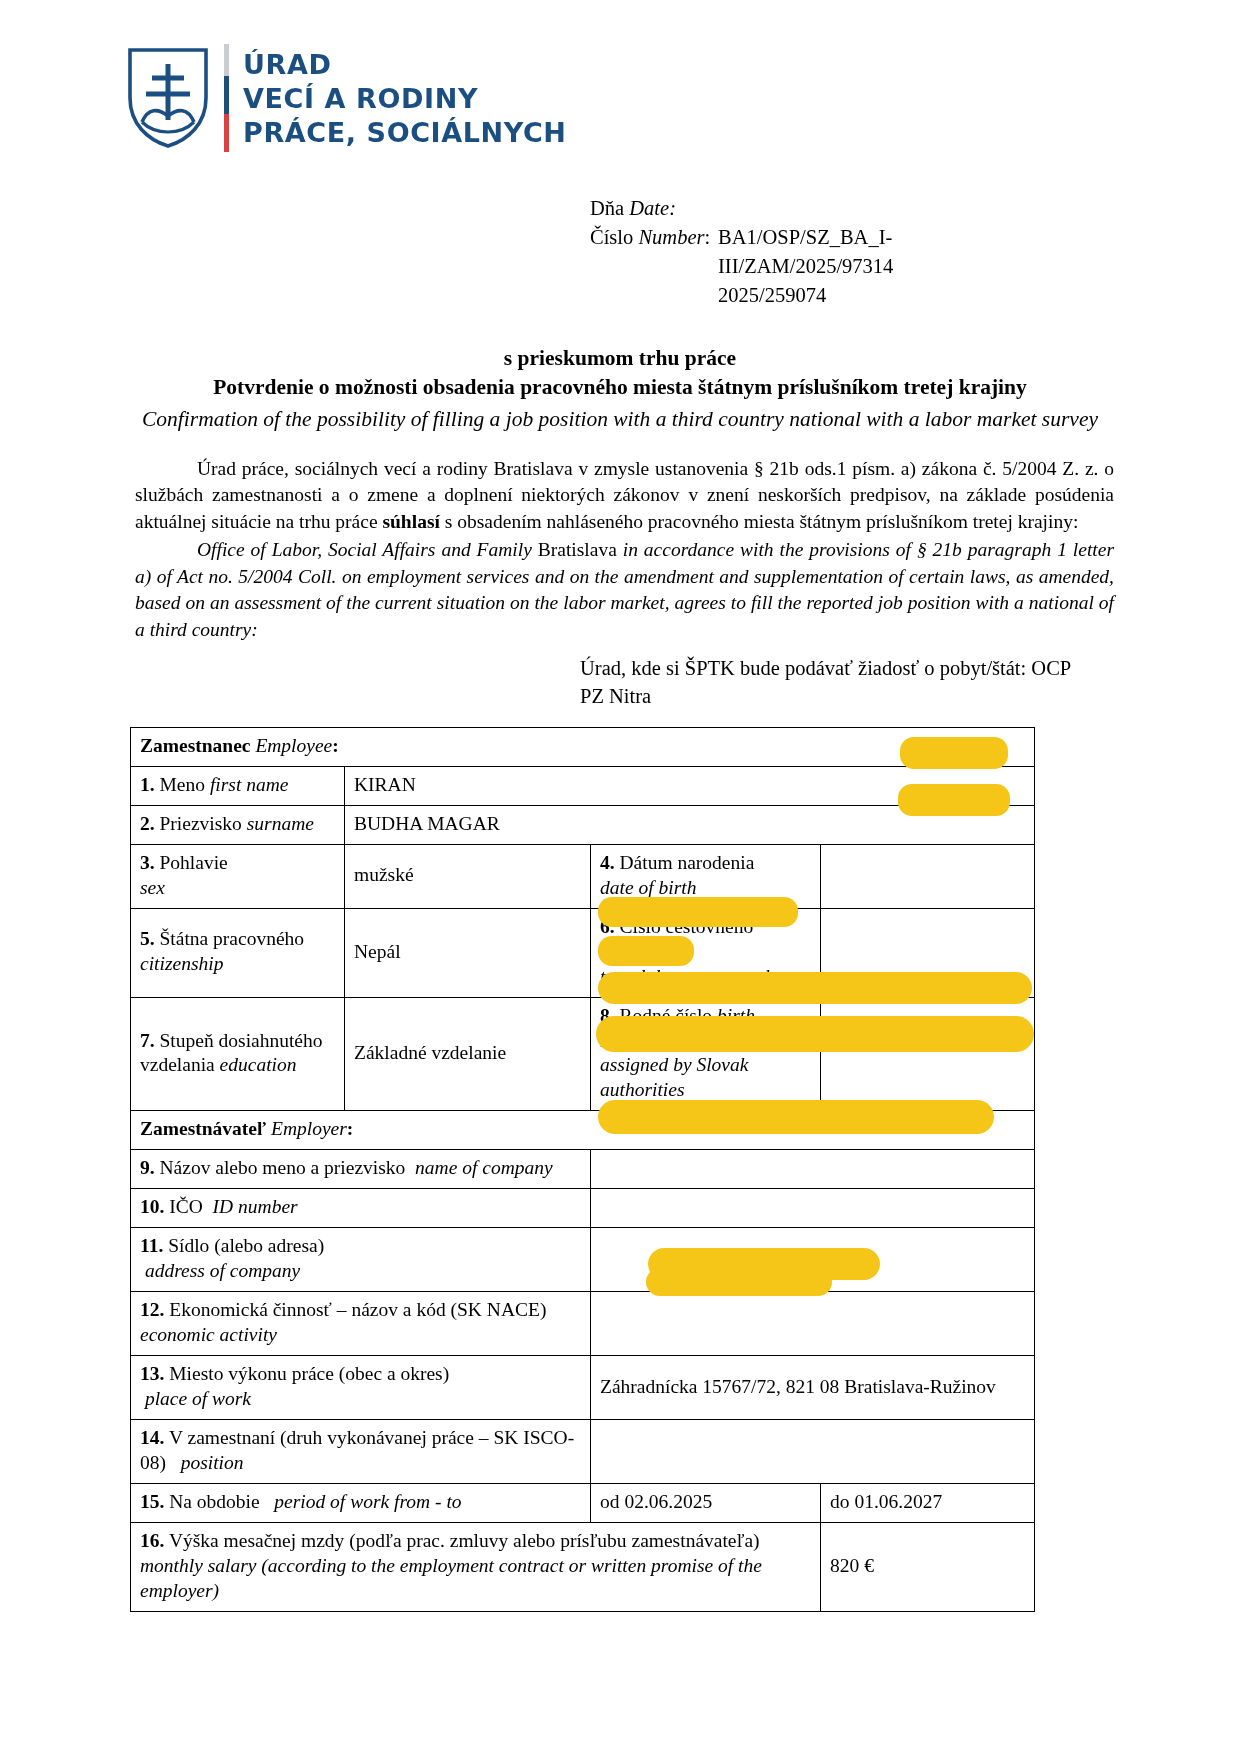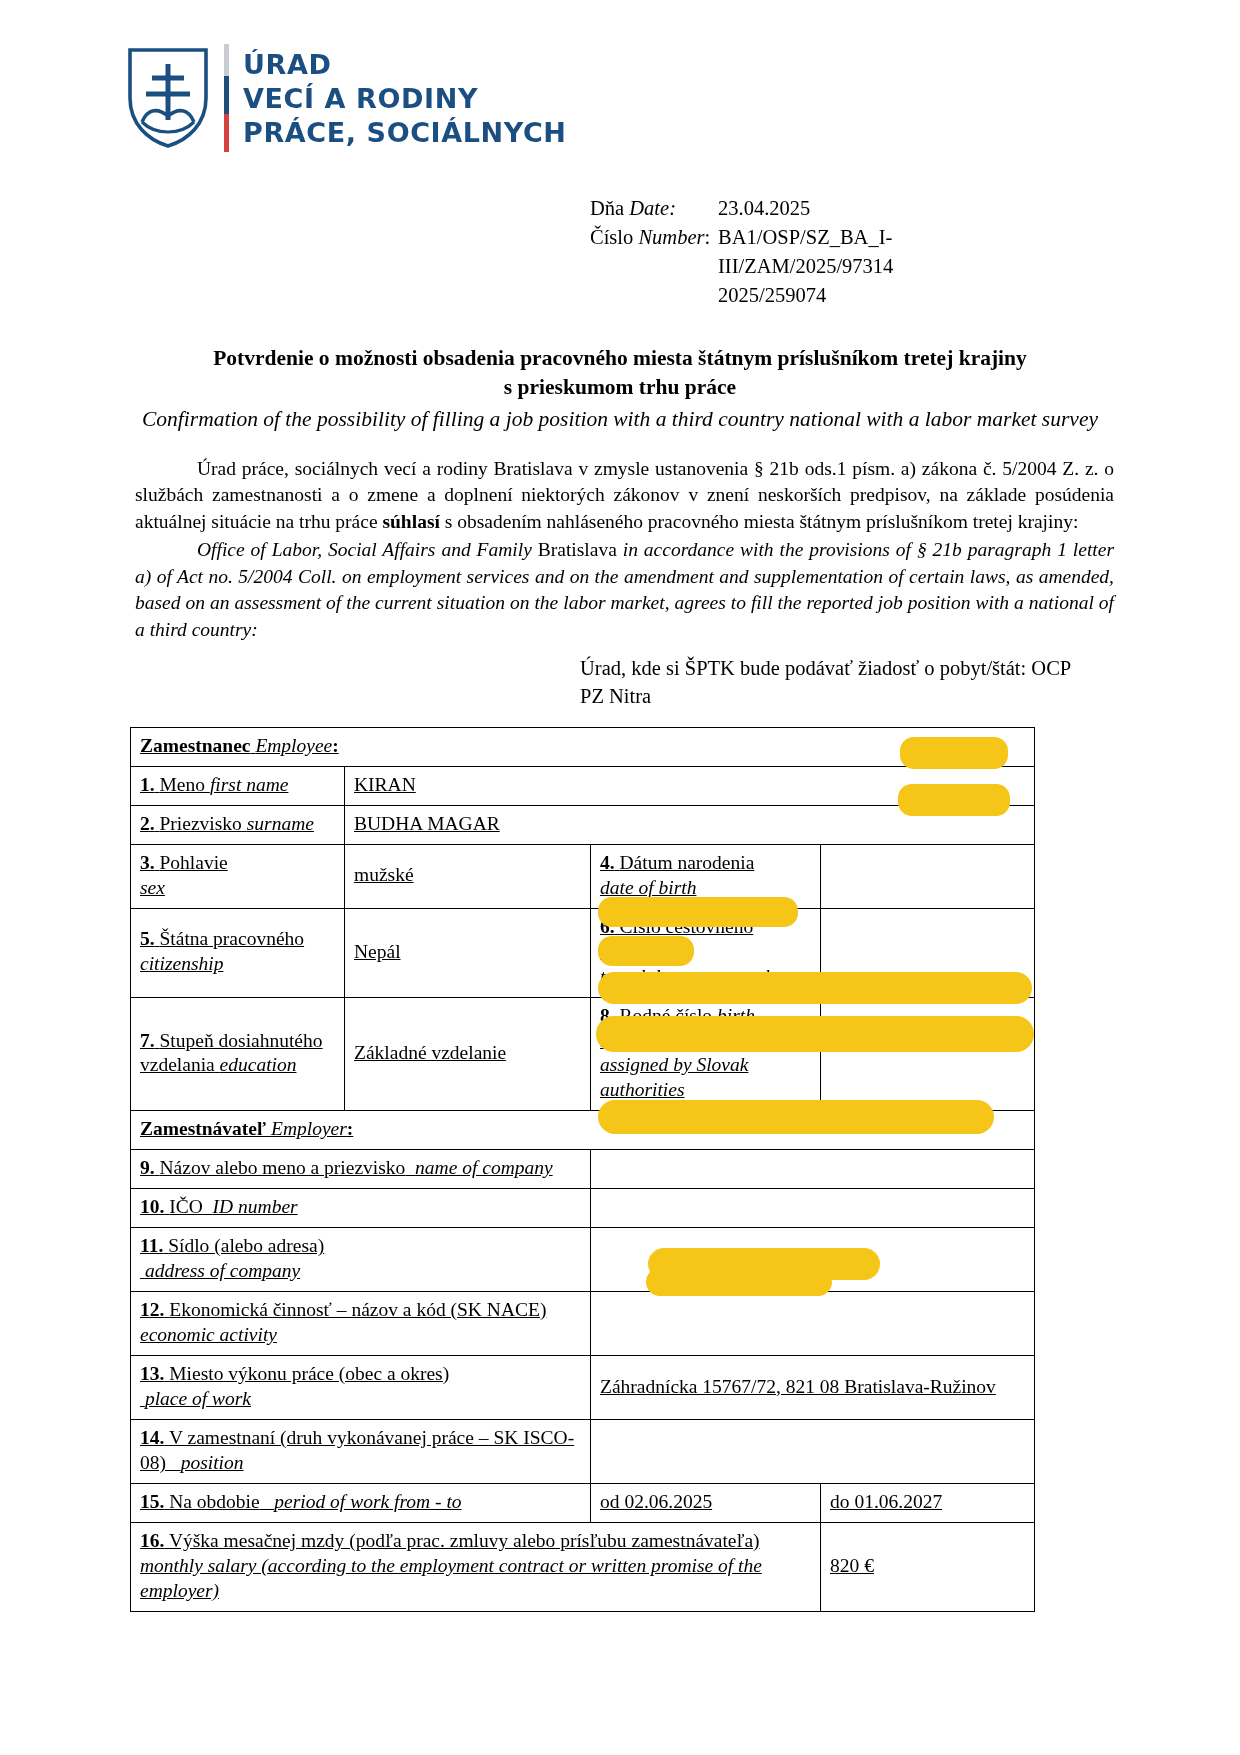--- a/index.html
+++ b/index.html
@@ -123,21 +123,20 @@
     line-height: 1.36;
   }
 
   
   table.form {
     margin: 16px 16px 0 130px;
     width: 904px;
     border-collapse: collapse;
     table-layout: fixed;
     font-size: 19.5px;
-    text-decoration: underline;
   }
   table.form td {
     border: 1.2px solid #000;
     padding: 6px 9px 7px 9px;
     vertical-align: middle;
     line-height: 1.28;
   }
   td.sect {
     font-size: 19.5px;
     padding: 7px 9px;
@@ -177,33 +176,32 @@
       <div>ÚRAD</div>
       <div>VECÍ A RODINY</div>
       <div>PRÁCE, SOCIÁLNYCH</div>
     </div>
 
   </div>
 
   <div class="meta">
     <div class="meta-row">
       <span class="meta-label"><span>Dňa</span> <span class="it">Date:</span></span>
-      <span class="meta-val">23.04.2025</span>
     </div>
     <div class="meta-row">
       <span class="meta-label"><span>Číslo</span> <span class="it">Number</span><span>:</span></span>
       <span class="meta-val">BA1/OSP/SZ_BA_I-</span>
     </div>
     <div class="meta-cont">III/ZAM/2025/97314</div>
     <div class="meta-cont">2025/259074</div>
   </div>
 
   <div class="title-sk">
+    <div>s prieskumom trhu práce</div>
     <div>Potvrdenie o možnosti obsadenia pracovného miesta štátnym príslušníkom tretej krajiny</div>
-    <div>s prieskumom trhu práce</div>
   </div>
   <div class="title-en">Confirmation of the possibility of filling a job position with a third country national with a labor market survey</div>
 
   <p class="body-p"><span>Úrad práce, sociálnych vecí a rodiny Bratislava v zmysle ustanovenia § 21b ods.1 písm. a) zákona č. 5/2004 Z. z.  o službách zamestnanosti a o zmene a doplnení niektorých zákonov v znení neskorších predpisov, na základe posúdenia aktuálnej situácie na trhu práce </span><span class="bd">súhlasí</span><span> s obsadením nahláseného pracovného miesta štátnym príslušníkom tretej krajiny:</span></p>
 
   <p class="body-p en"><span>Office of Labor, Social Affairs and Family</span><span class="rm"> Bratislava </span><span>in accordance with the provisions of § 21b paragraph 1 letter a) of Act no. 5/2004 Coll. on employment services and on the amendment and supplementation of certain laws, as amended, based on an assessment of the current situation on the labor market, agrees to fill the reported job position with a national of a third country:</span></p>
 
   <div class="office-note">
     <div>Úrad, kde si ŠPTK bude podávať žiadosť o pobyt/štát: OCP</div>
     <div>PZ Nitra</div>

